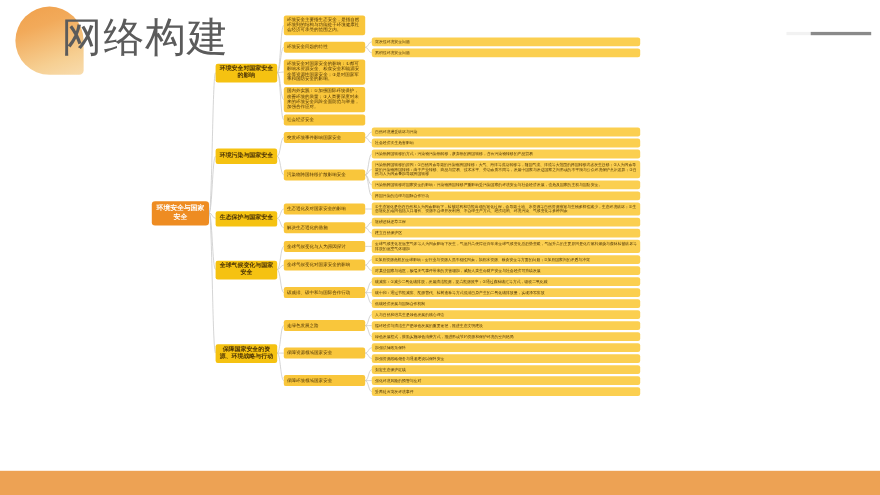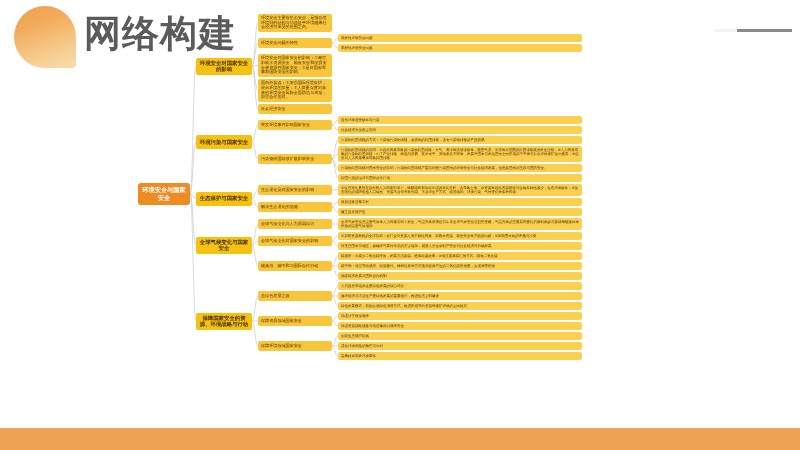--- a/index.html
+++ b/index.html
@@ -13,22 +13,22 @@
 
   
   .logo {
     position: absolute; left: 14px; top: 6px;
     width: 62px; height: 62px;
     background: linear-gradient(160deg, #f0a04b 0%, #f2aa5a 30%, #f6cf92 75%, #f8dcae 100%);
     border-radius: 50% 50% 4px 50%;
     transform: rotate(0deg);
   }
   .app-title {
-    position: absolute; left: 84px; top: 12px;
-    font-size: 37px; line-height: 44px; font-weight: 700;
+    position: absolute; left: 56px; top: 12px;
+    font-size: 37px; line-height: 44px; font-weight: 400;
     color: #5b5b5b; letter-spacing: 1px;
     font-family: "DejaVu Sans", "Liberation Sans", sans-serif;
   }
   .top-rule {
     position: absolute; right: 8px; top: 29px;
     width: 55px; height: 3px; background: #8a8a8a;
   }
   .top-rule-light {
     position: absolute; right: 63px; top: 29px;
     width: 22px; height: 3px; background: #f2f2f2;

